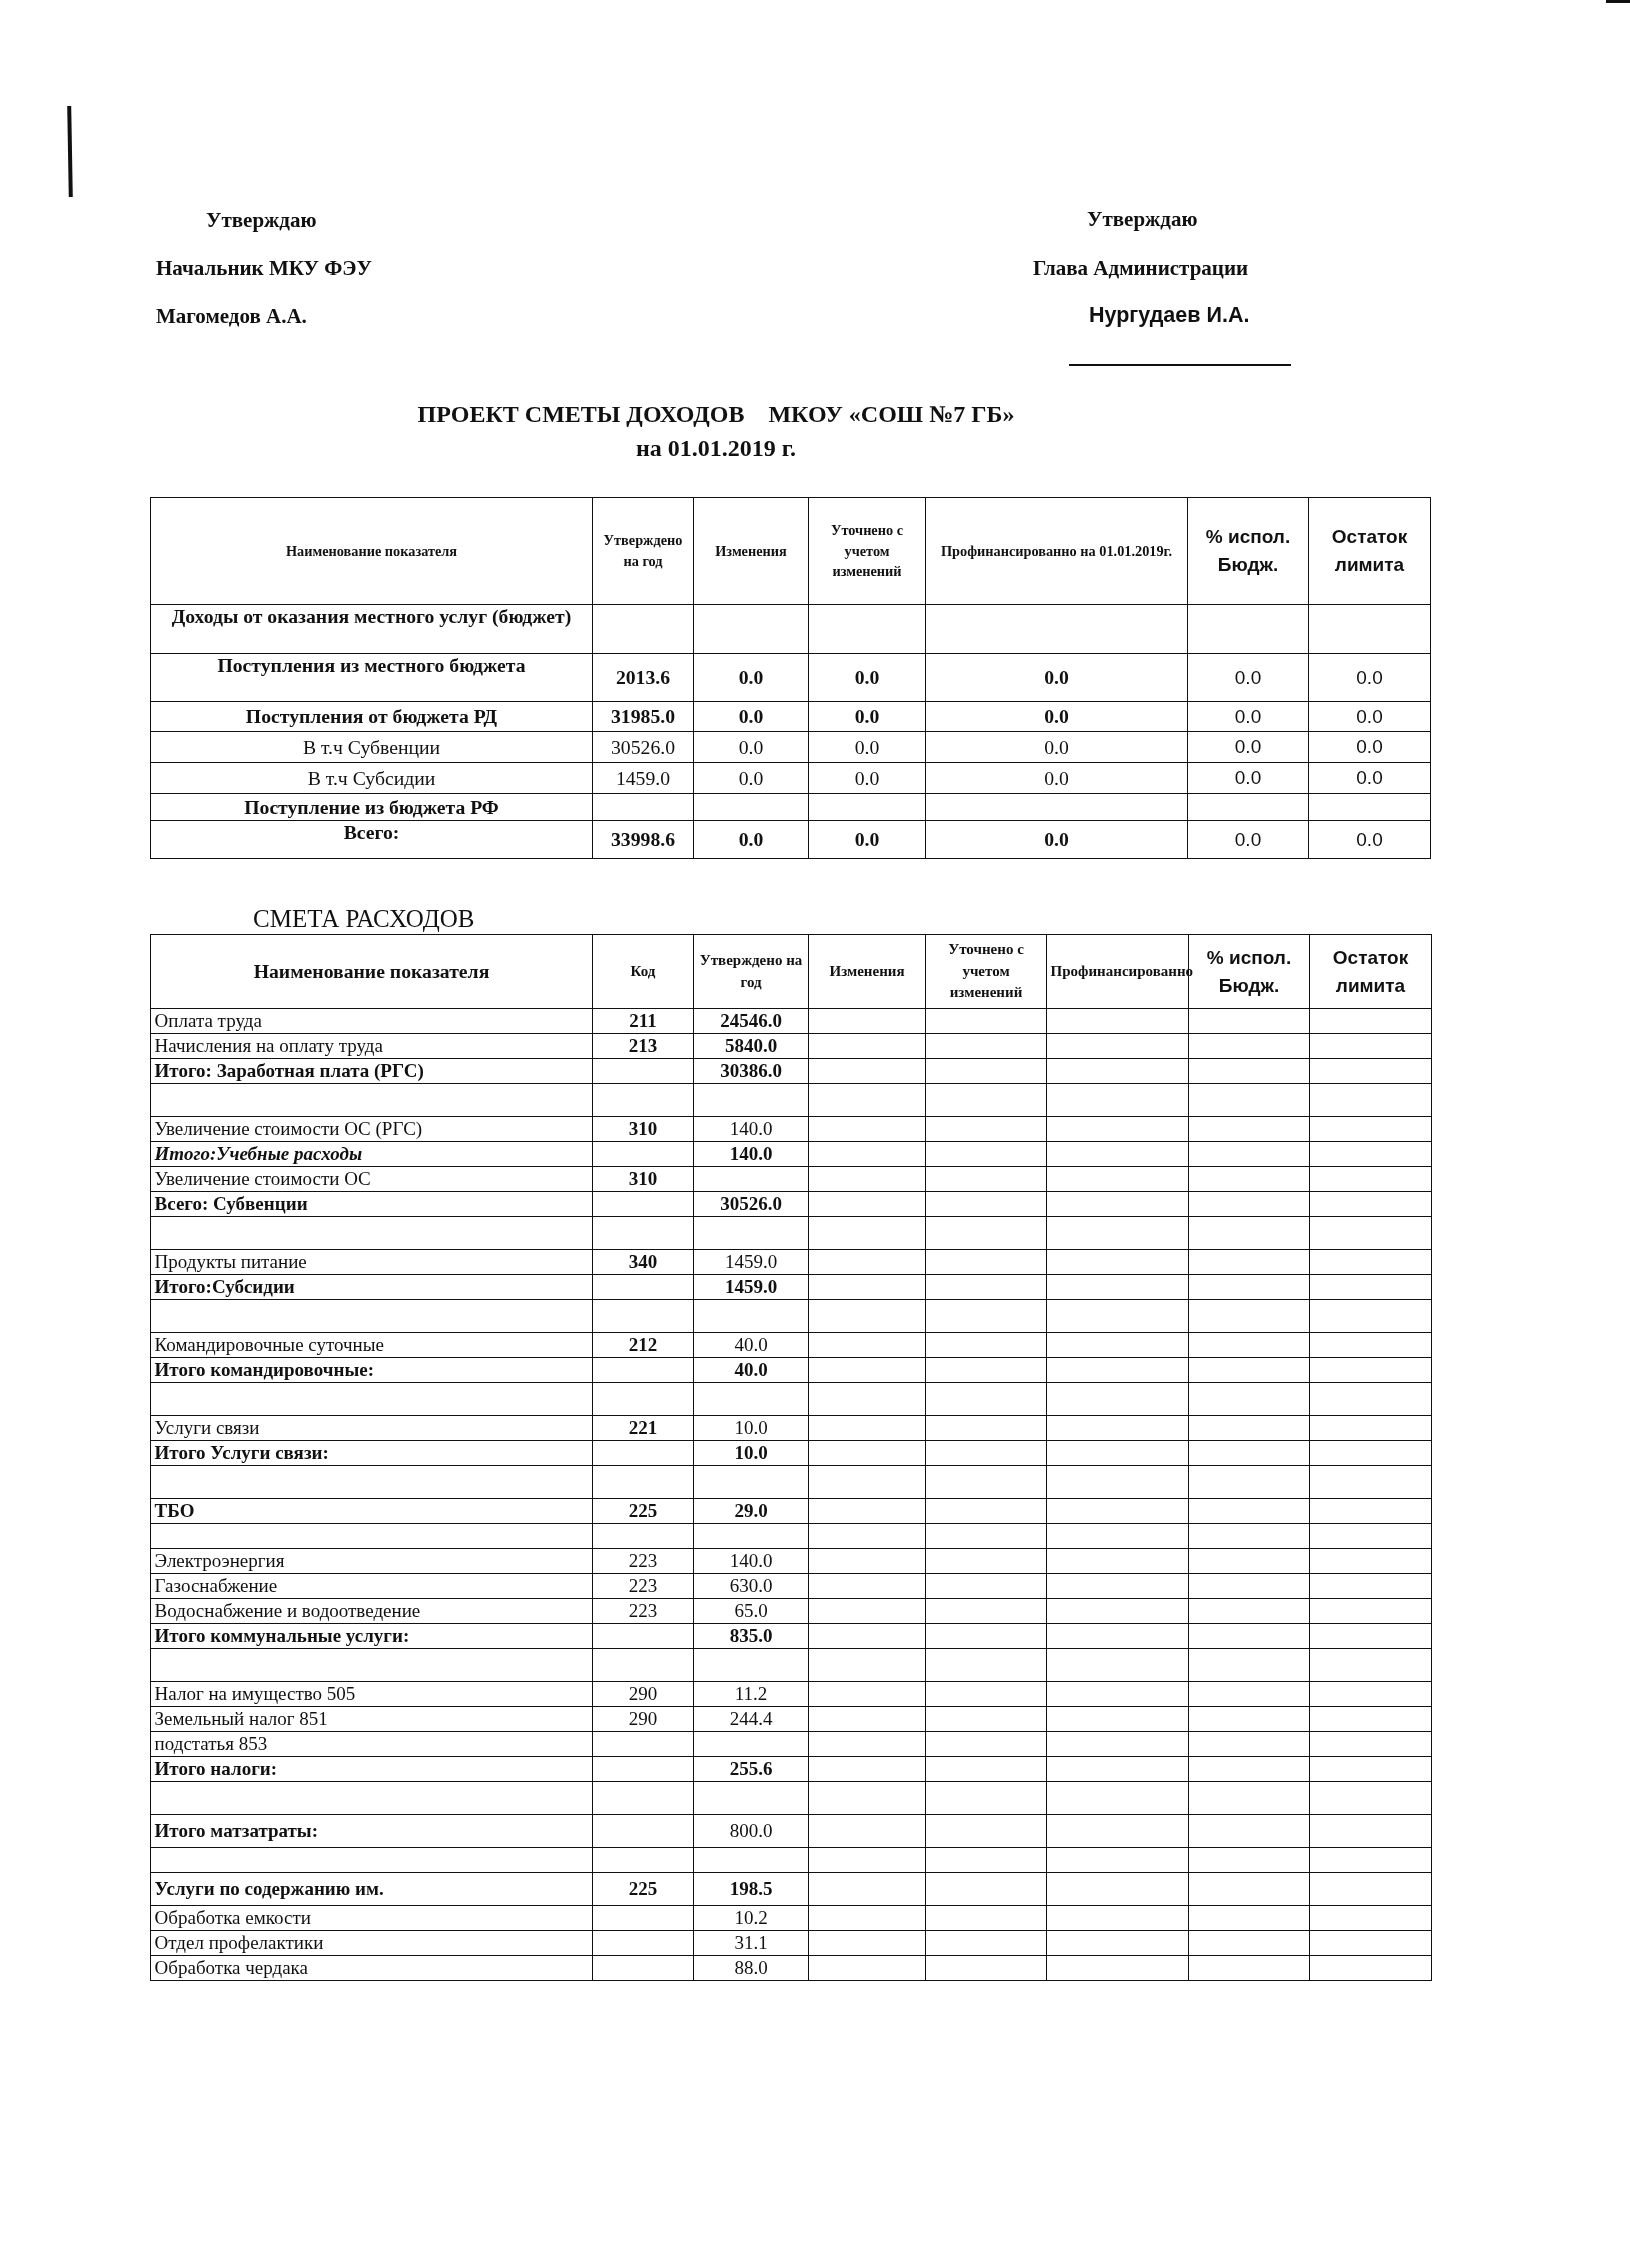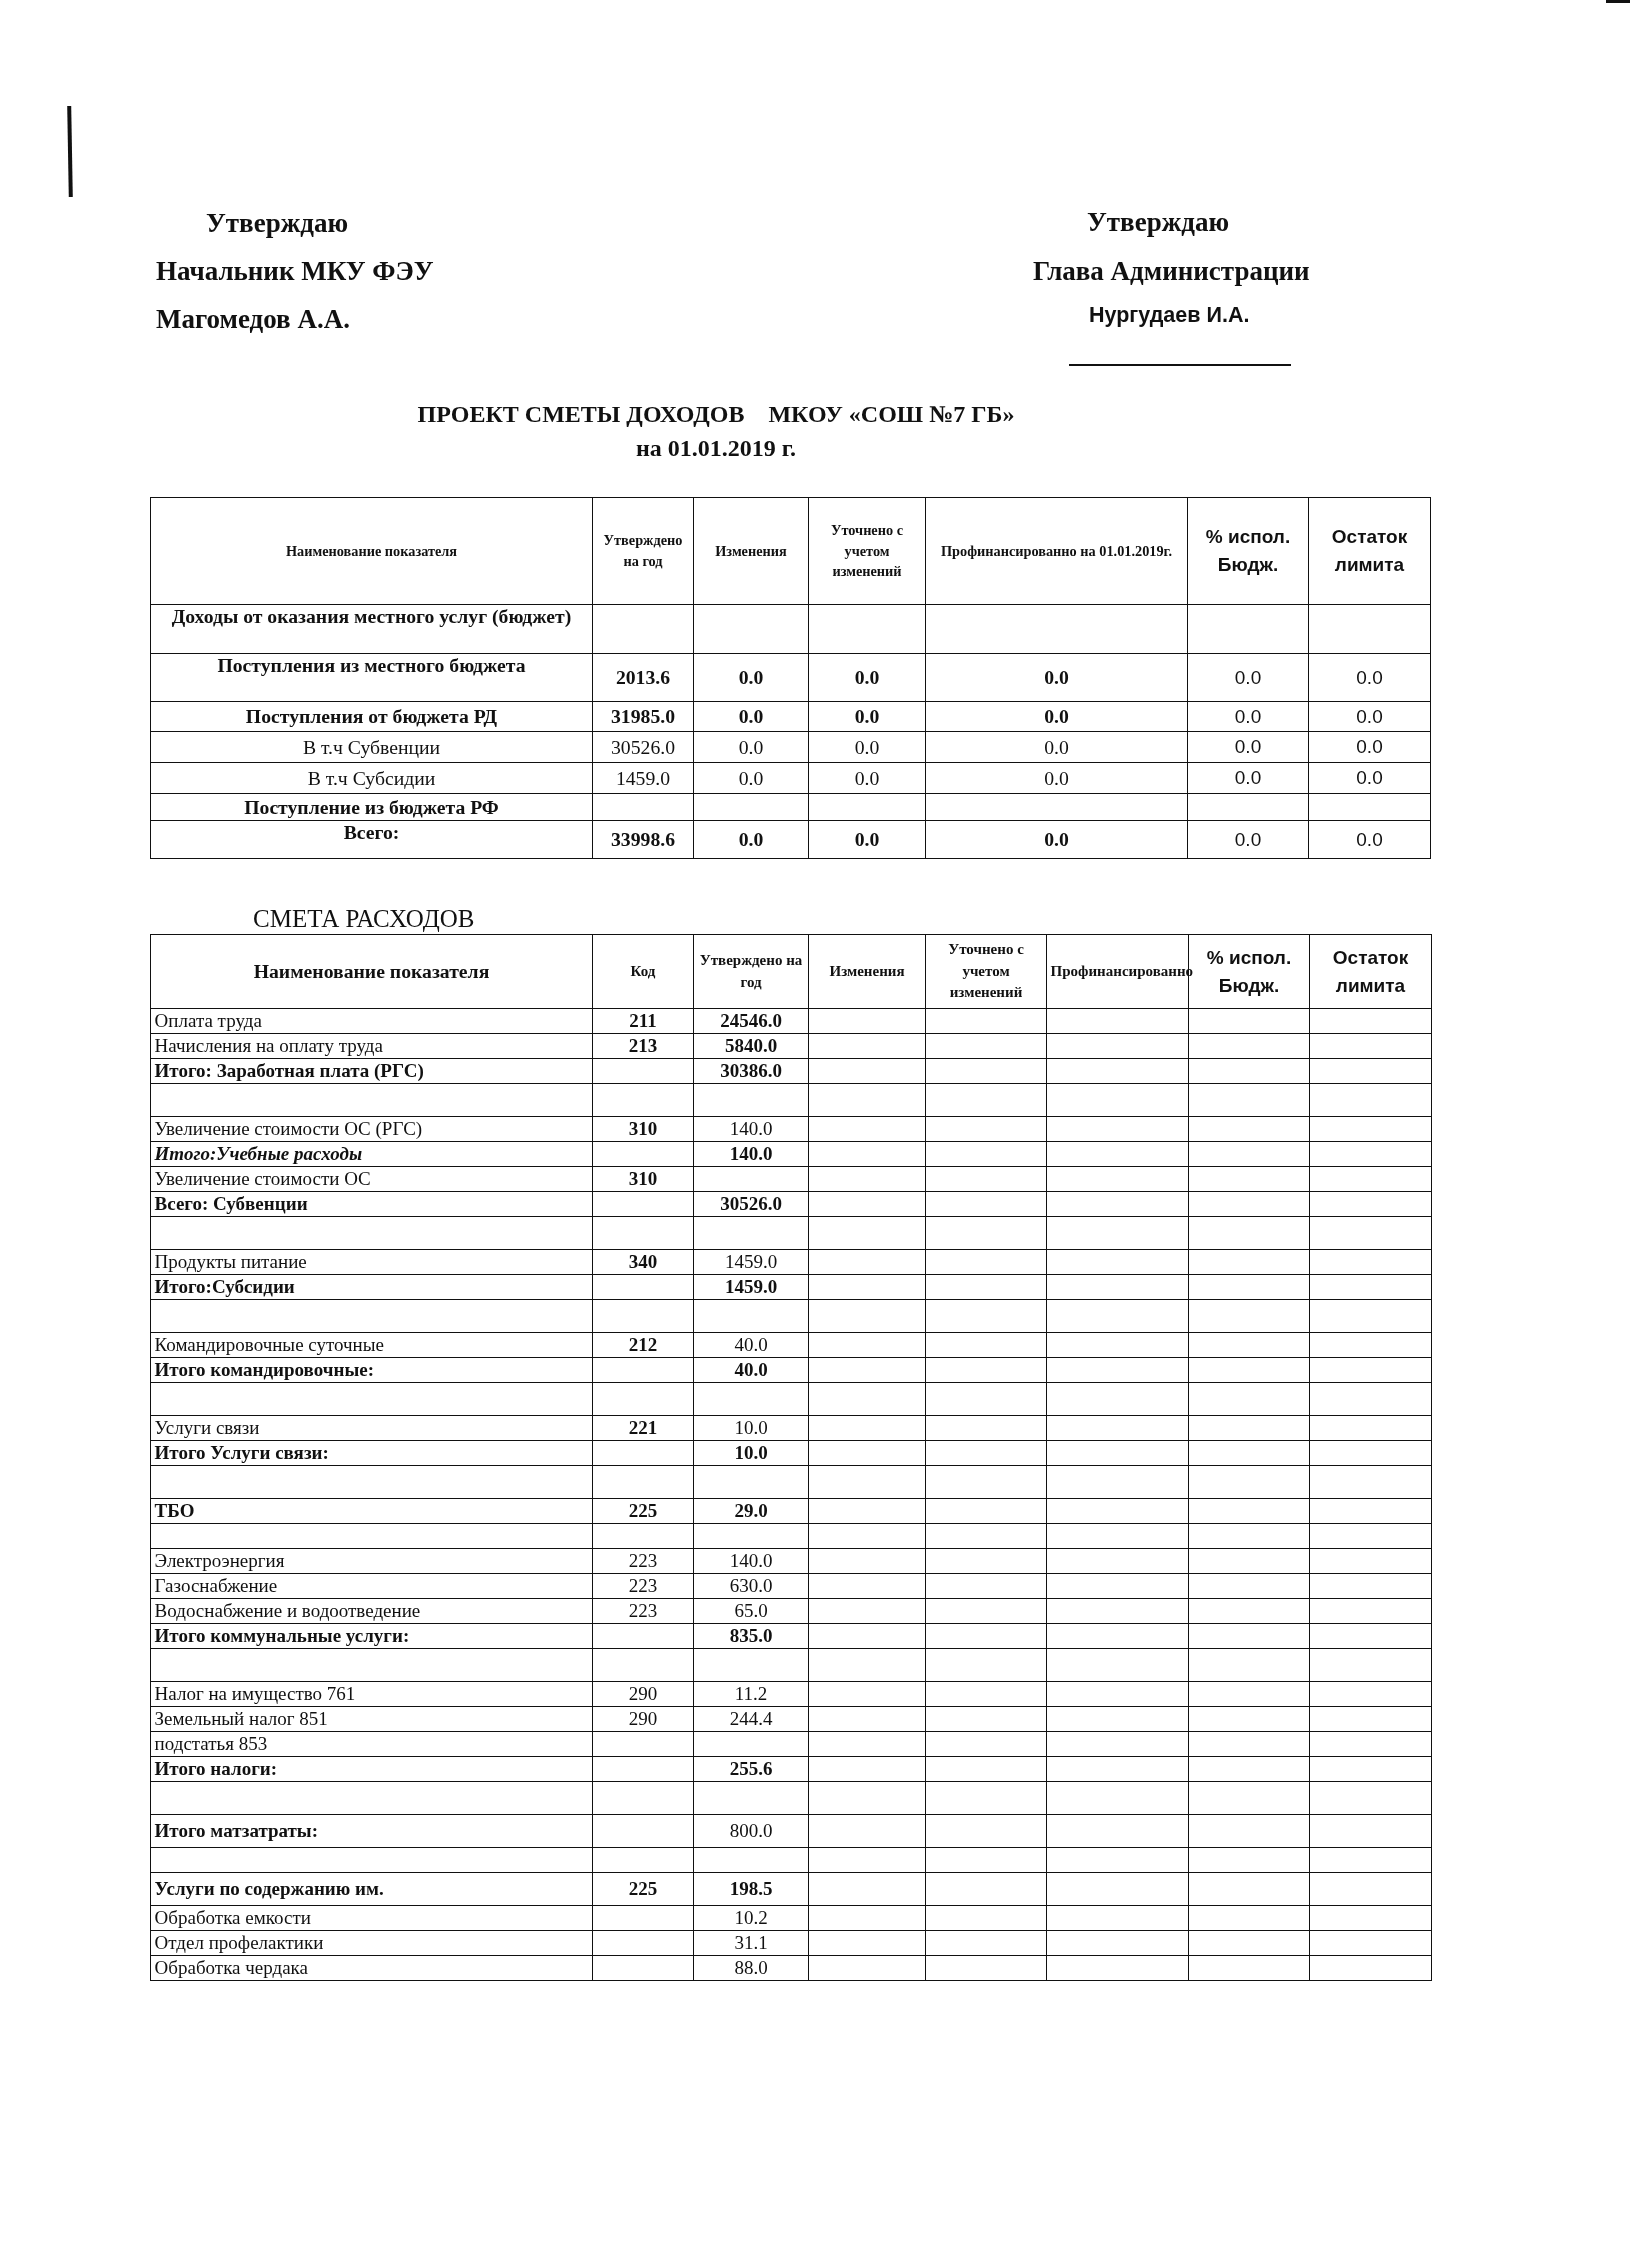--- a/index.html
+++ b/index.html
@@ -3,21 +3,21 @@
 <meta charset="utf-8">
 <style>
   html, body { margin: 0; padding: 0; background: #ffffff; }
   body { width: 1631px; height: 2262px; position: relative; overflow: hidden; color: #111; font-family: "Liberation Serif", serif; }
   .abs { position: absolute; }
   .bold { font-weight: bold; }
   .sans { font-family: "Liberation Sans", sans-serif; }
   .mark-left { left: 68px; top: 106px; width: 3.6px; height: 91px; background: #111; transform: rotate(-1deg); }
   .mark-right { left: 1606px; top: 0; width: 25px; height: 2.7px; background: #111; }
 
-  .approve { font-size: 27px; font-weight: bold; }
+  .approve { font-size: 21px; font-weight: bold; }
   .approve-l1 { left: 206px; top: 208px; }
   .approve-l2 { left: 156px; top: 256px; }
   .approve-l3 { left: 156px; top: 304px; }
   .approve-r1 { left: 1087px; top: 207px; }
   .approve-r2 { left: 1033px; top: 256px; }
   .approve-r3 { left: 1089px; top: 303px; font-family: "Liberation Sans", sans-serif; font-size: 21.5px; }
   .sign-line { left: 1069px; top: 364px; width: 222px; height: 1.8px; background: #111; }
 
   .doc-title { left: 12px; width: 1408px; text-align: center; font-size: 24px; font-weight: bold; }
   .doc-title-1 { top: 401px; }
@@ -415,21 +415,21 @@
         <td class="name"></td>
         <td class="code"></td>
         <td class="val"></td>
         <td class="val"></td>
         <td class="val"></td>
         <td class="val"></td>
         <td class="val"></td>
         <td class="val"></td>
       </tr>
       <tr>
-        <td class="name">Налог на имущество 761</td>
+        <td class="name">Налог на имущество 505</td>
         <td class="code">290</td>
         <td class="val">11.2</td>
         <td class="val"></td>
         <td class="val"></td>
         <td class="val"></td>
         <td class="val"></td>
         <td class="val"></td>
       </tr>
       <tr>
         <td class="name">Земельный налог 851</td>

